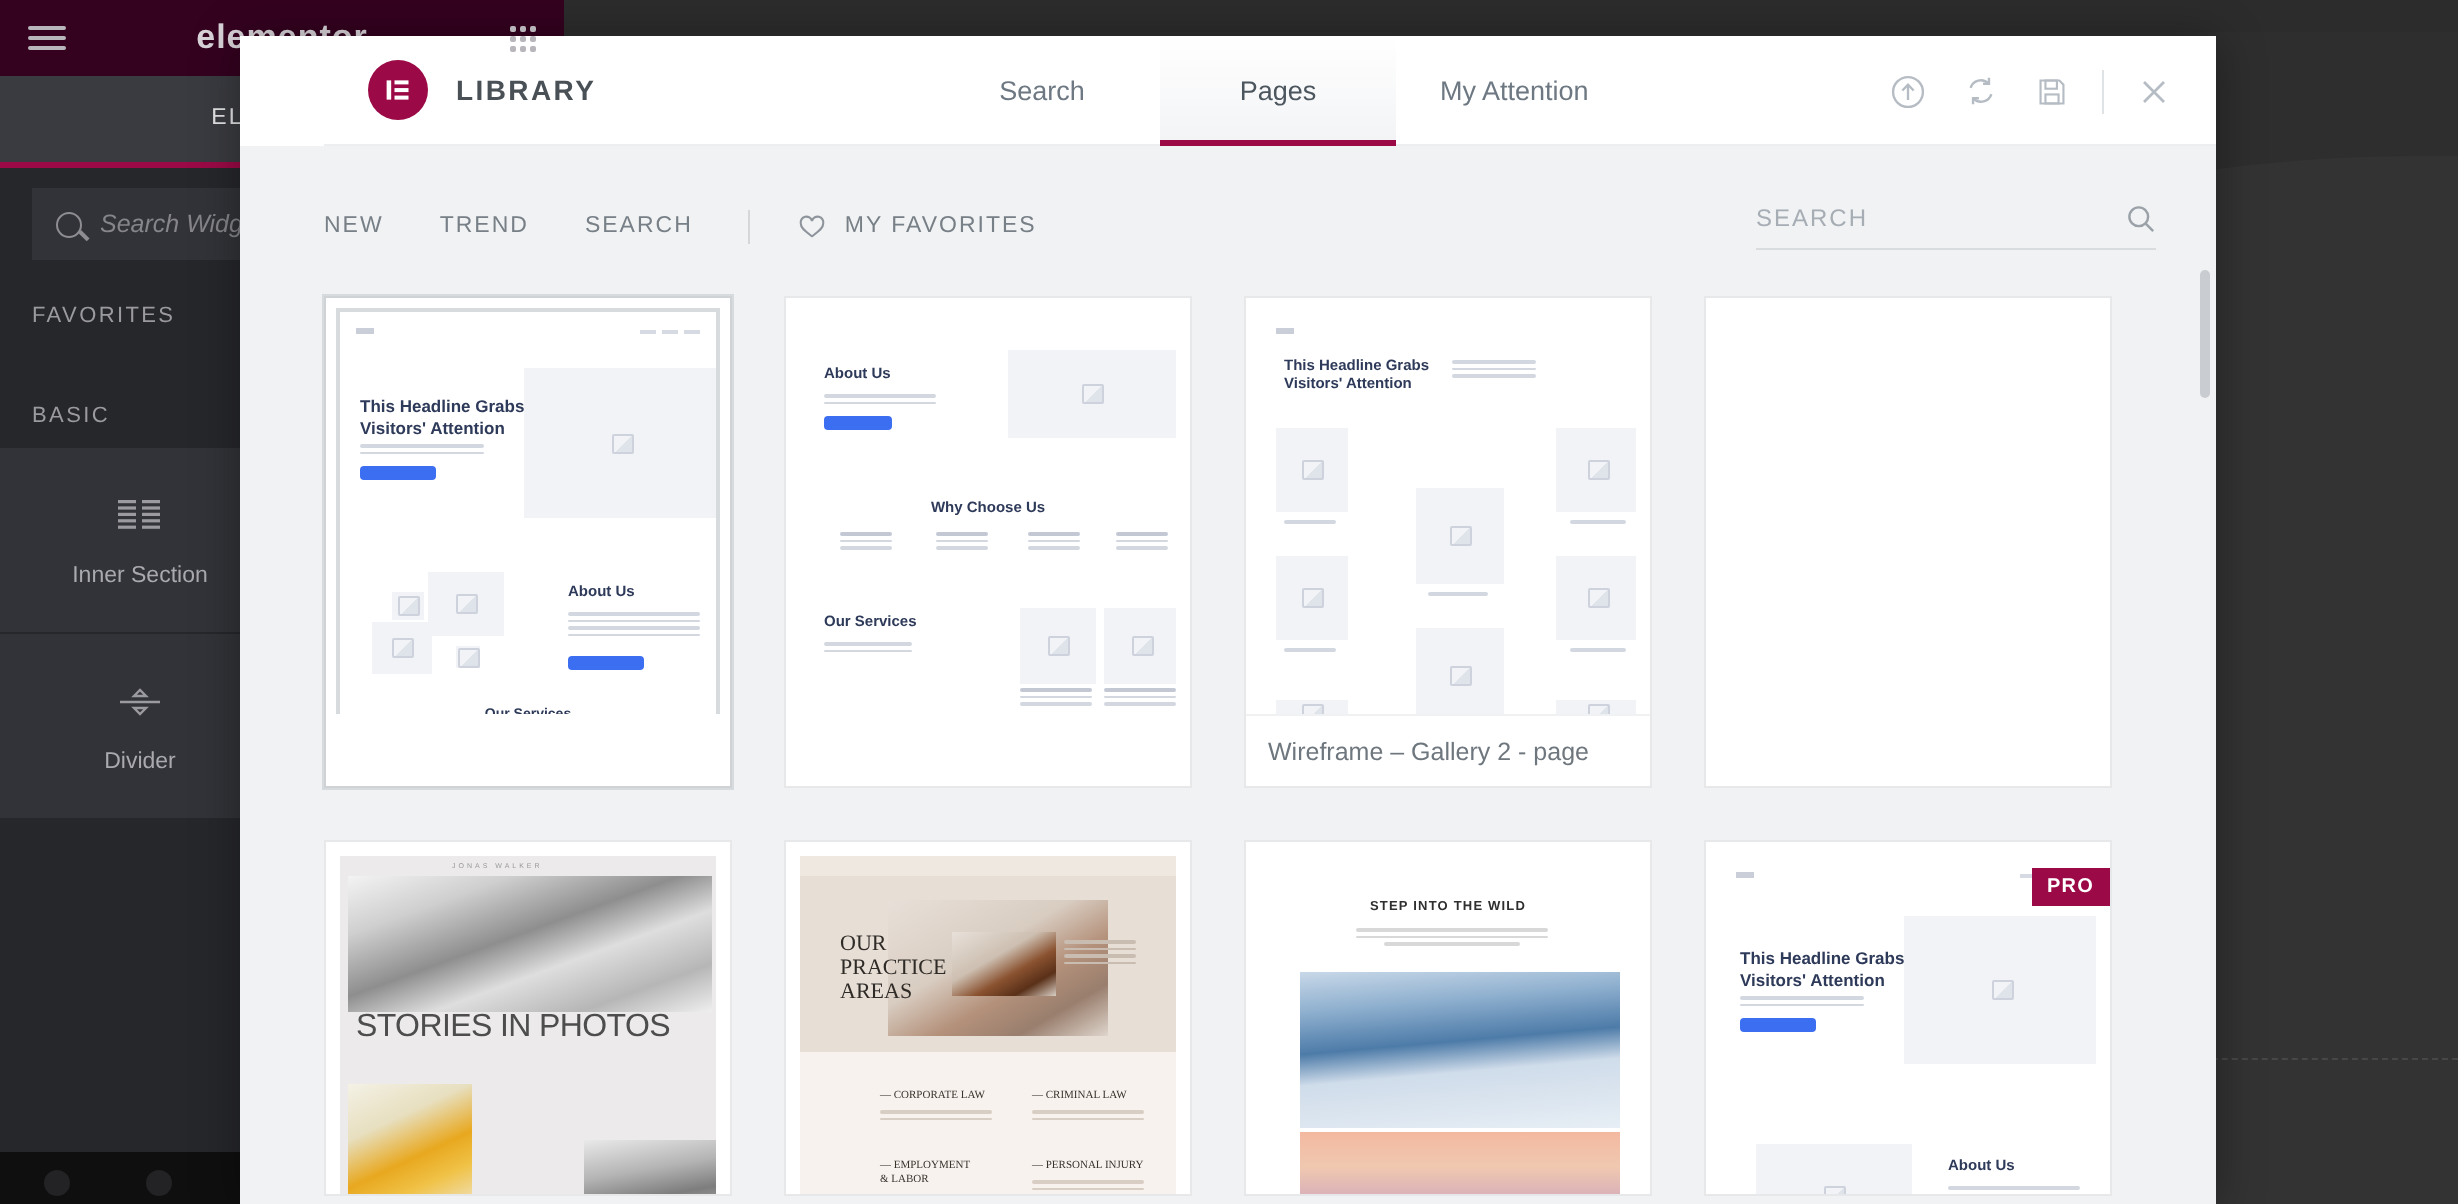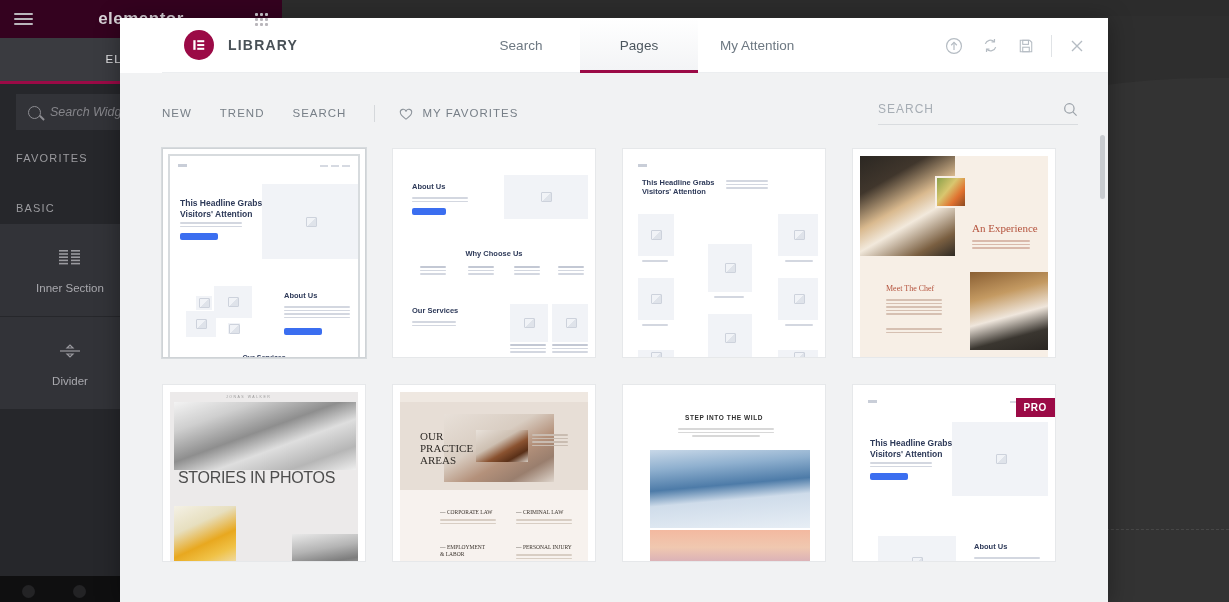--- a/index.html
+++ b/index.html
@@ -523,50 +523,24 @@
                 <span class="ph" style="left:148px;top:122px;width:42px;height:42px"></span>
                 <span class="para" style="left:155px;top:168px;width:28px">
                     <i></i>
                   </span>
                 <span class="ph" style="left:78px;top:158px;width:44px;height:48px"></span>
                 <span class="ph" style="left:8px;top:194px;width:36px;height:14px"></span>
                 <span class="ph" style="left:148px;top:194px;width:42px;height:14px"></span>
               </div>
             </div>
           </div>
+          <div class="tcard-label">Wireframe – Gallery 2 - page</div>
         </div>
 
         <div class="tcard">
-          <div class="thumb">
-            <div class="thumb-inner" style="background:#f7efe6">
-              <div class="mini">
-                <span class="food1" style="left:0;top:0;width:95px;height:100px"></span>
-                <span class="food2" style="left:75px;top:20px;width:32px;height:32px;border:2px solid #f7efe6"></span>
-                <span class="txt serif" style="left:112px;top:66px;font-size:11px;color:#b4523c;font-weight:400">An Experience</span>
-                <span class="para" style="left:112px;top:84px;width:58px">
-                    <i style="background:#d9b9ab"></i>
-                    <i style="background:#d9b9ab"></i>
-                    <i style="background:#d9b9ab"></i>
-                  </span>
-                <span class="txt serif" style="left:26px;top:128px;font-size:8px;color:#b4523c;font-weight:400">Meet The Chef</span>
-                <span class="para" style="left:26px;top:143px;width:56px">
-                    <i style="background:#d6c0b2"></i>
-                    <i style="background:#d6c0b2"></i>
-                    <i style="background:#d6c0b2"></i>
-                    <i style="background:#d6c0b2"></i>
-                    <i style="background:#d6c0b2"></i>
-                  </span>
-                <span class="para" style="left:26px;top:172px;width:56px">
-                    <i style="background:#d6c0b2"></i>
-                    <i style="background:#d6c0b2"></i>
-                  </span>
-                <span class="chef" style="left:110px;top:116px;width:80px;height:78px"></span>
-              </div>
-            </div>
-          </div>
         </div>
 
         <div class="tcard tall">
           <div class="thumb">
             <div class="thumb-inner" style="background:#eceaea">
               <div class="mini">
                 <span class="txt" style="left:56px;top:3px;font-size:3.5px;color:#9a9a9a;letter-spacing:1.5px;font-weight:400">JONAS WALKER</span>
                 <span class="bw-portrait" style="left:4px;top:10px;width:182px;height:68px"></span>
                 <span class="txt" style="left:8px;top:76px;font-size:16px;color:#4d4d4d;font-weight:400;letter-spacing:-.3px">STORIES IN PHOTOS</span>
                 <span class="lemons" style="left:4px;top:114px;width:62px;height:66px"></span>

